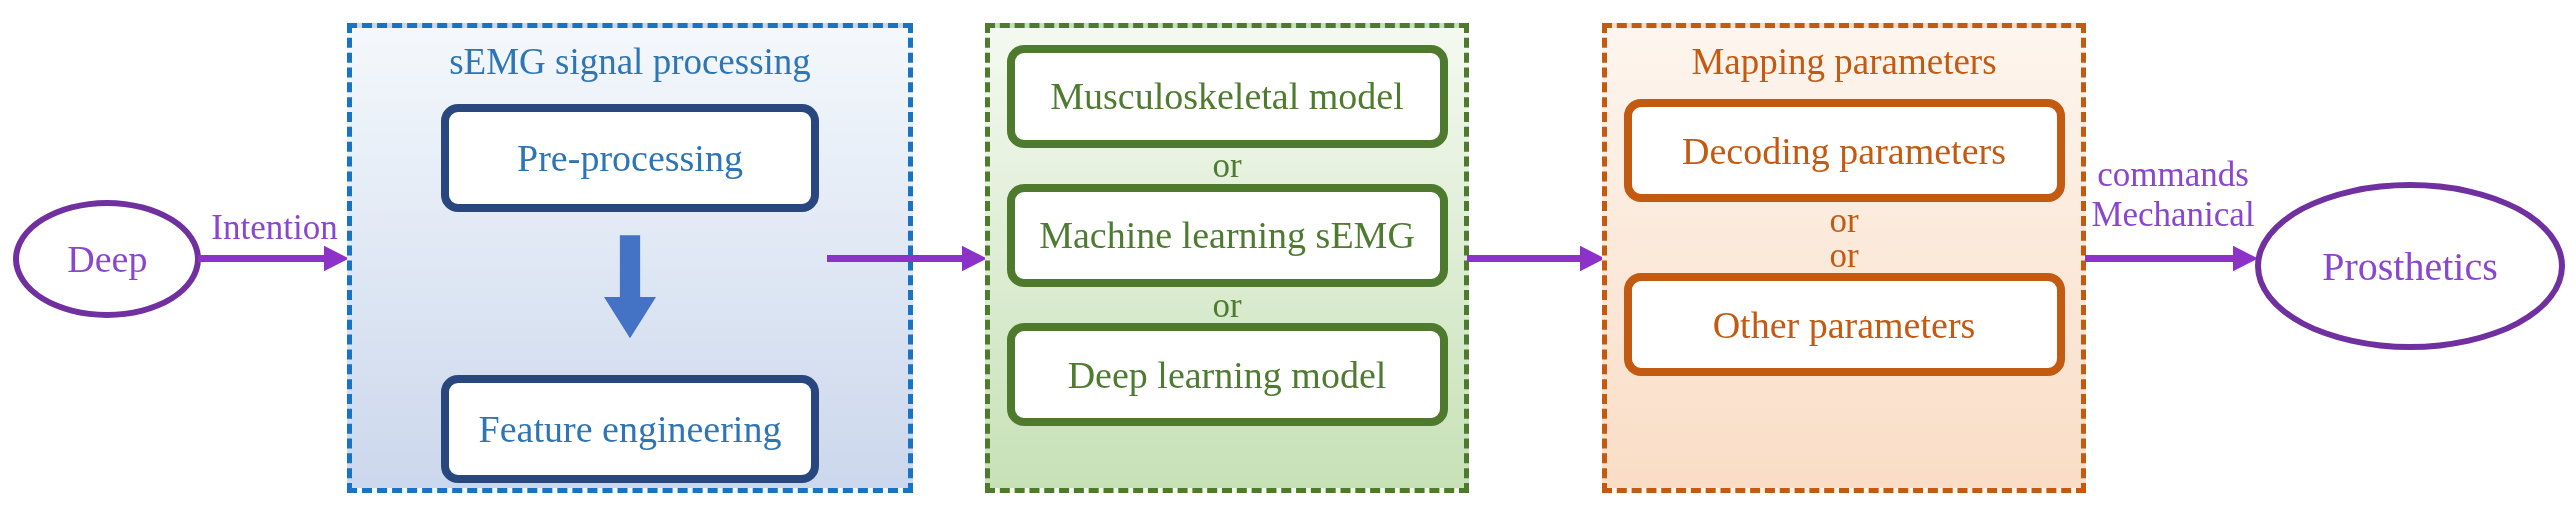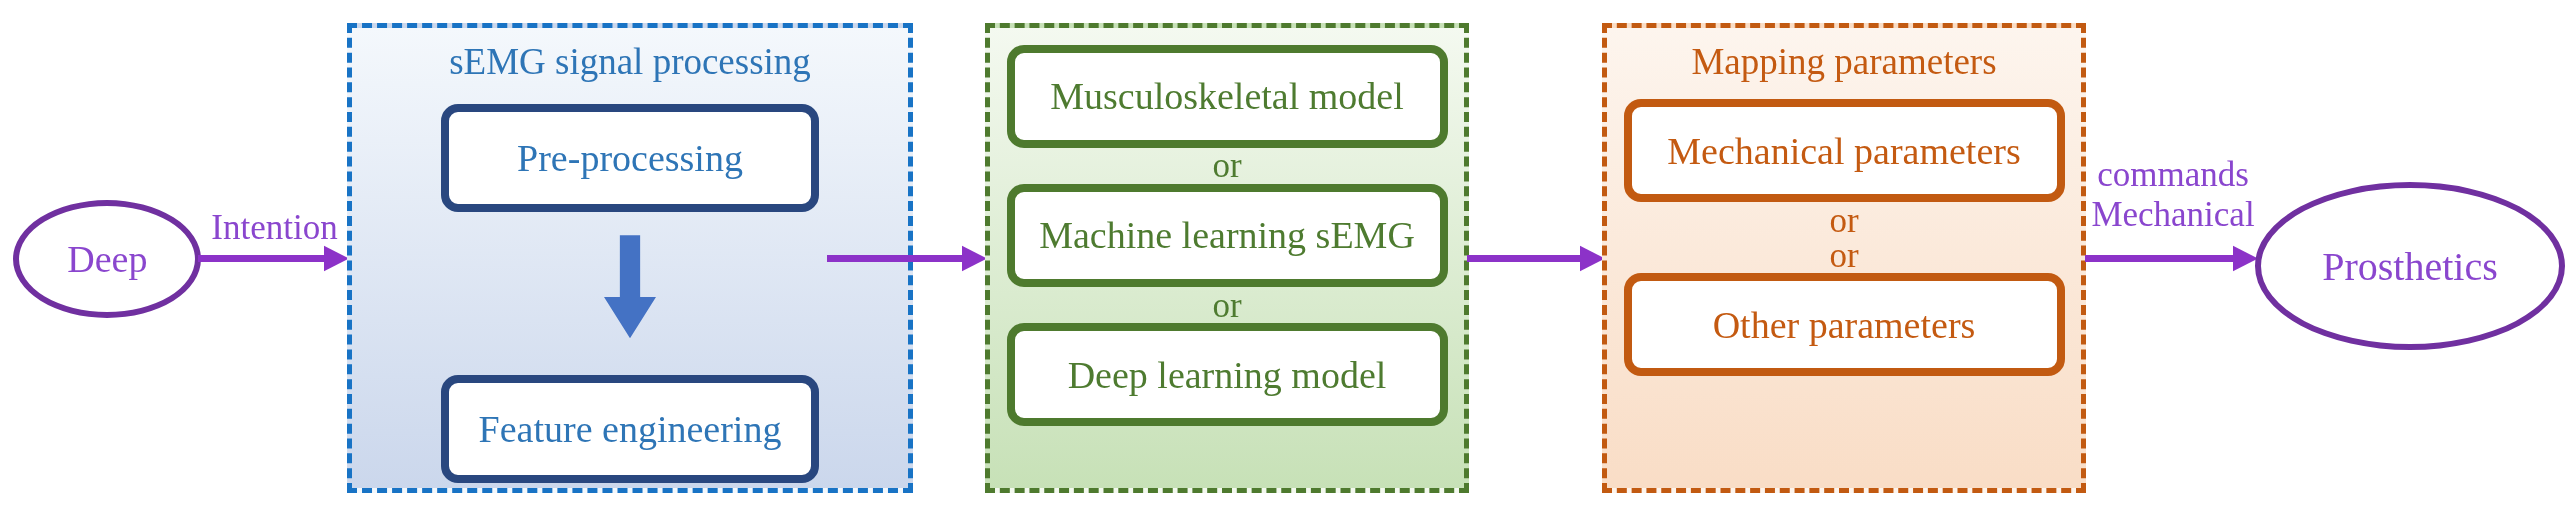--- a/index.html
+++ b/index.html
@@ -119,21 +119,21 @@
   </div>
 
   <div class="harrow a3">
     <i class="line"></i>
     <i class="head"></i>
   </div>
 
   <div class="group orange">
     <div class="gtitle">Mapping parameters</div>
     <div class="ibox first">
-      <span>Mechanical parameters</span>
+      <span>Decoding parameters</span>
     </div>
     <div class="or">or</div>
     <div class="or">or</div>
     <div class="ibox rest">
       <span>Other parameters</span>
     </div>
   </div>
 
   <div class="edge-label mech">
     <div>commands</div>

